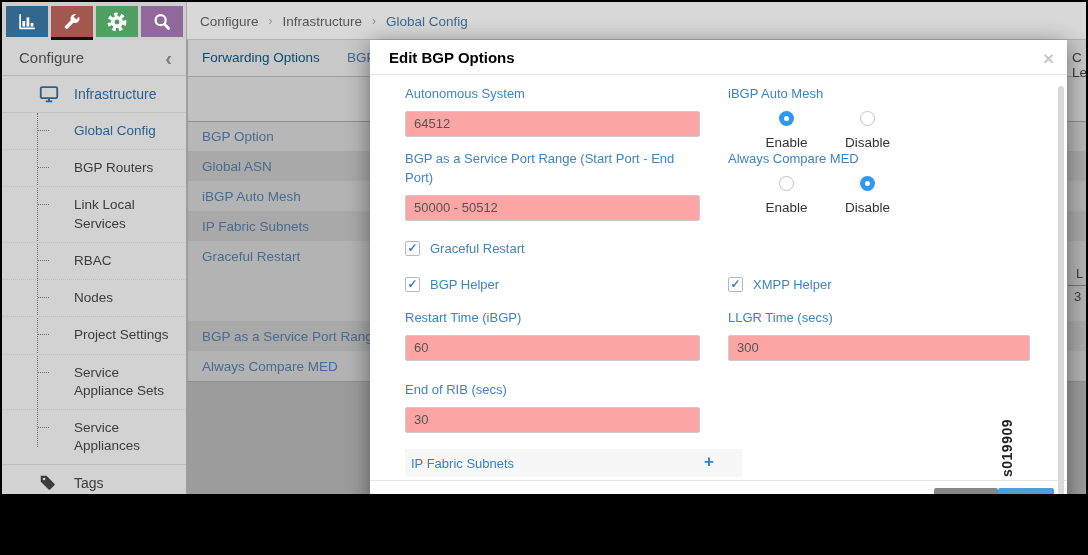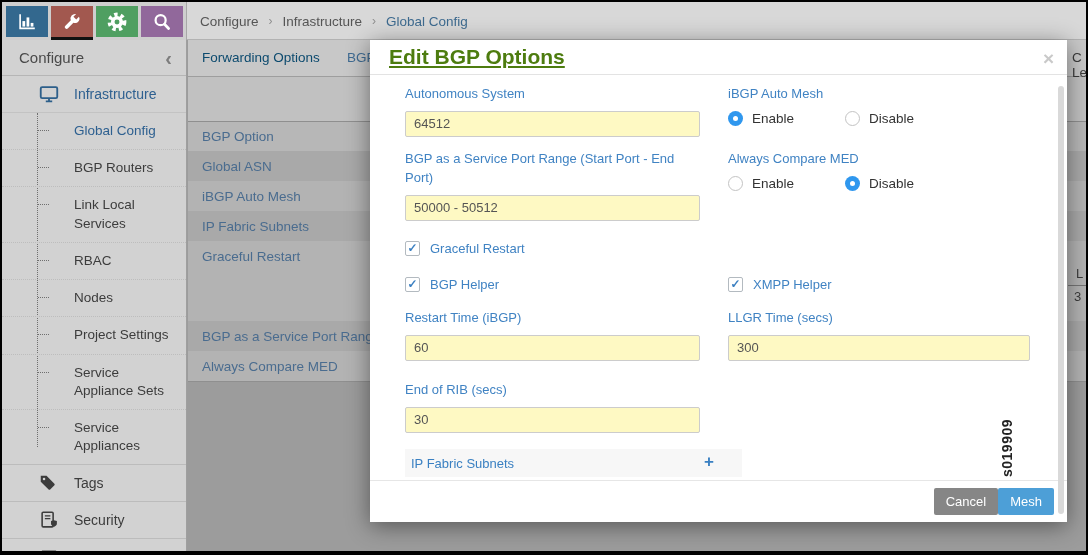--- a/index.html
+++ b/index.html
@@ -1,18 +1,18 @@
 <!DOCTYPE html>
 <html><head>
 <meta charset="utf-8">
 <style>
   * { margin:0; padding:0; box-sizing:border-box; }
   html,body { width:1088px; height:555px; overflow:hidden; }
   body { background:#000; font-family:"Liberation Sans", sans-serif; }
-  .app { position:absolute; left:2px; top:2px; width:1084px; height:549px; background:#9c9c9c; overflow:hidden;padding-left:46px; }
+  .app { position:absolute; left:2px; top:2px; width:1084px; height:492px; background:#9c9c9c; overflow:hidden;padding-left:46px; }
 
   
   .topbar { position:absolute; left:0; top:0; width:100%; height:38px; background:#d8d8d8; border-bottom:1px solid #b2b2b2; }
   .topbar-left { position:absolute; left:0; top:0; width:185px; height:38px; background:#cecece; border-right:1px solid #a8a8a8; }
   .app-icon { position:absolute; top:4px; width:42px; height:31px; display:flex; align-items:center; justify-content:center; cursor:pointer; }
   .app-icon svg { display:block; }
   .icon-chart  { left:4px;   background:#33688e; }
   .icon-wrench { left:49px;  background:#a2584f; }
   .icon-gear   { left:94px;  background:#4f9f61; }
   .icon-search { left:139px; background:#91689b; }
@@ -52,34 +52,34 @@
   .row-head { background:#b7b7b7; border-top:1px solid #8f8f8f; }
   .bg-gap { position:absolute; left:0; top:231px; width:100%; height:50px; background:#b3b3b3; }
   .bg-table-end { position:absolute; left:0; top:341px; width:100%; border-top:1px solid #8f8f8f; }
   .bg-frag-l { position:absolute; left:888px; top:226px; font-size:13px; color:#3b3b3b; }
   .bg-frag-line { position:absolute; left:880px; right:0; top:245px; border-top:1px solid #757575; }
   .bg-frag-3 { position:absolute; left:886px; top:249px; font-size:13px; color:#3b3b3b; }
 
   
   .modal { position:absolute; left:368px; top:38px; width:697px; height:482px; background:#fff; box-shadow:0 4px 22px rgba(0,0,0,.45); z-index:5; }
   .modal-header { height:35px; border-bottom:1px solid #e3e3e3; display:flex; align-items:center; padding-left:19px; }
-  .modal-title { font-size:21px; font-weight:bold; color:#4d7c0f;text-decoration:underline; }
+  .modal-title { font-size:15px; font-weight:bold; color:#000000; }
   .modal-close { position:absolute; right:13px; top:9px; color:#c9c9c9; font-size:19px; font-weight:bold; line-height:1; cursor:pointer; }
   .modal-body { position:relative; padding:10px 32px 0 35px; height:405px; overflow:hidden; }
   .form-grid { display:grid; grid-template-columns:295px 302px; column-gap:28px; }
   .f-label { color:#4083c3; font-size:13px; line-height:1.45; margin-bottom:7px; }
-  .f-input { width:100%; height:26px; border:1px solid #ccc; border-radius:2px; padding:0 8px; font-size:13px; color:#555; background:#fef9c3; font-family:"Liberation Sans", sans-serif; }
+  .f-input { width:100%; height:26px; border:1px solid #ccc; border-radius:2px; padding:0 8px; font-size:13px; color:#555; background:#fca5a5; font-family:"Liberation Sans", sans-serif; }
   .cell-r1 { min-height:65px; }
   .cell-r2 { min-height:91px; }
   .cell-r3 { min-height:36px; }
   .cell-r4 { min-height:32px;text-align:center; }
   .cell-r5 { min-height:72px; }
   .cell-r6 { min-height:68px; }
   .radio-row { display:flex; align-items:center; margin-top:4px; }
-  .radio-item { display:flex; align-items:center; gap:9px; font-size:13.5px; color:#333; cursor:pointer; }
+  .radio-item { display:flex; align-items:center; gap:9px; font-size:13.5px; color:#333; cursor:pointer;flex-direction:column; }
   .radio-item:first-child { width:117px; }
   .rb { width:15px; height:15px; border-radius:50%; border:1px solid #c3c3c3; background:#fff; position:relative; flex:0 0 15px; }
   .rb.on { border:none; background:#2f97ee; }
   .rb.on::after { content:""; position:absolute; left:5px; top:5px; width:5px; height:5px; border-radius:50%; background:#fff; }
   .check-item { display:flex; align-items:center; gap:10px; font-size:13px; color:#4083c3; cursor:pointer; }
   .cb { width:15px; height:15px; border:1px solid #b3bac0; border-radius:2px; background:#fff; flex:0 0 15px; text-align:center; line-height:13px; font-size:12px; font-weight:bold; color:#3a7fc1; }
   .cb::after { content:"✓"; visibility:hidden; }
   .cb.on::after { visibility:visible; }
   .subnet-strip { width:337px; height:28px; background:#f7f7f7; display:flex; align-items:center; padding-left:6px; position:relative; }
   .subnet-label { color:#3a80c2; font-size:13px; cursor:pointer; }

